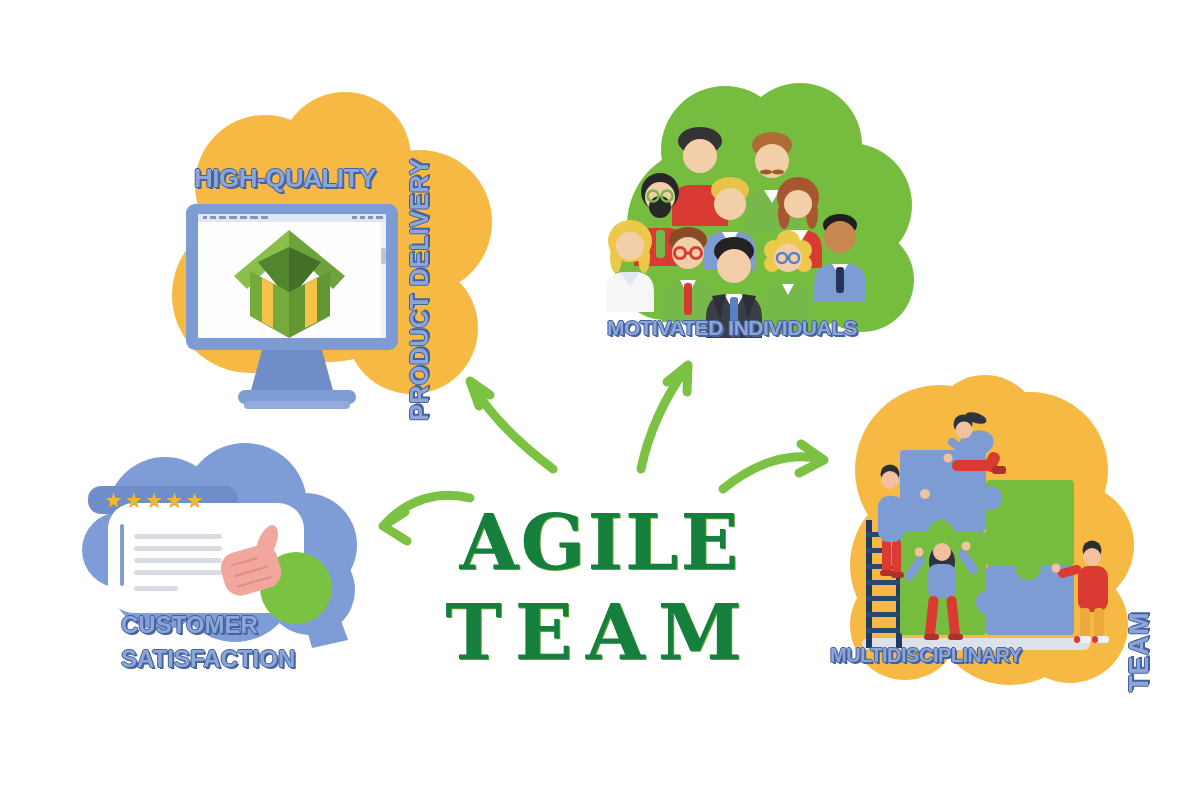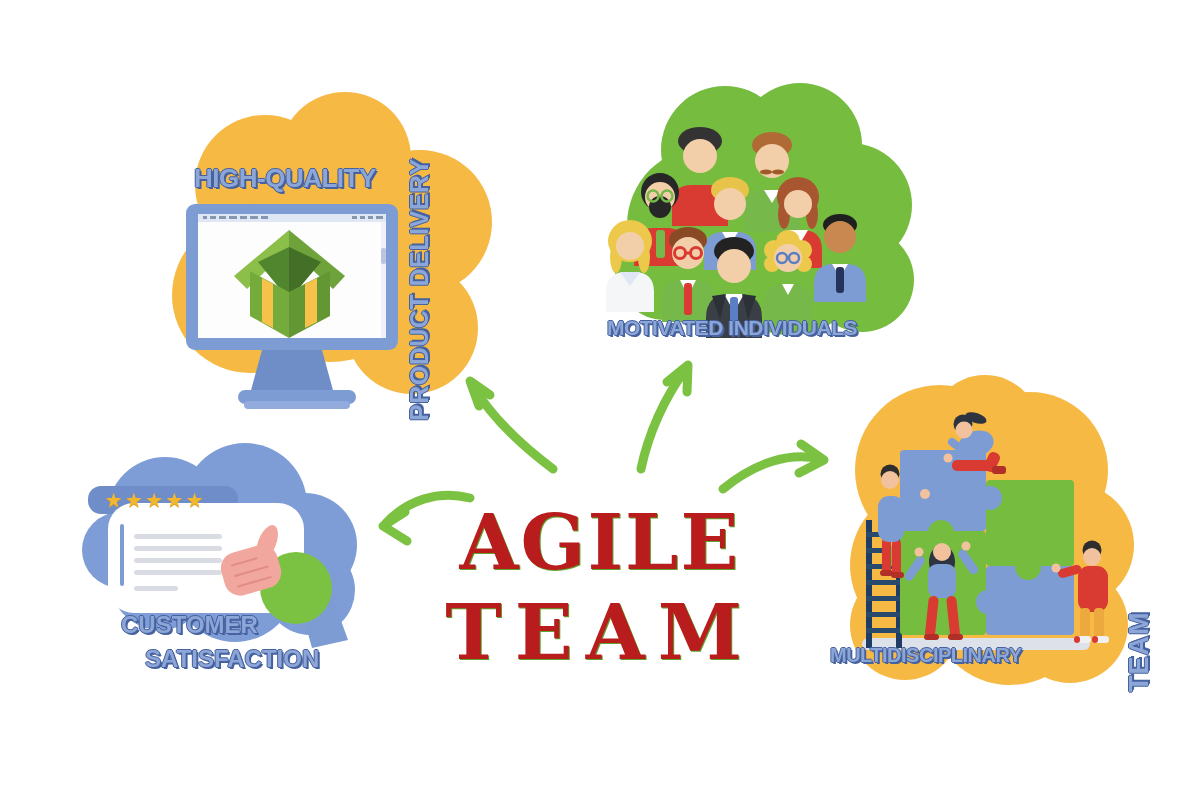--- a/index.html
+++ b/index.html
@@ -2,21 +2,21 @@
 <html><head>
 <meta charset="utf-8">
 <style>
   html,body{margin:0;padding:0;background:#ffffff;}
   .stage{position:relative;width:1200px;height:794px;background:#ffffff;overflow:hidden;
          font-family:"Liberation Sans",sans-serif;}
   .layer{position:absolute;left:0;top:0;width:1200px;height:803px;}
   .txt{position:absolute;white-space:nowrap;font-weight:bold;}
   .blue-label{color:#8ca6d8;
     text-shadow:1px 0 0 #46629f,-1px 0 0 #46629f,0 1px 0 #46629f,0 -1px 0 #46629f,2px 2px 0 #46629f;}
-  .green-title{color:#b91c1c;font-family:"DejaVu Serif","Liberation Serif",serif;
+  .green-title{color:#15803d;font-family:"DejaVu Serif","Liberation Serif",serif;
     text-shadow:1px 1px 0 #5fa32f;}
   .vert{transform:rotate(-90deg);transform-origin:0 0;}
   .stars{position:absolute;color:#f2b731;font-size:17px;letter-spacing:5px;font-weight:bold;
     text-shadow:0 1px 0 #d99a1d;}
 </style>
 </head>
 <body>
 
 <div class="stage">
 
@@ -327,21 +327,21 @@
 
   <div class="txt blue-label" style="left:194px;top:163px;font-size:26px;letter-spacing:-0.5px;">HIGH-QUALITY</div>
 
   <div class="txt blue-label vert" style="left:405px;top:421px;font-size:25px;letter-spacing:0.5px;">PRODUCT DELIVERY</div>
 
   <div class="txt blue-label" style="left:552px;top:316px;width:360px;text-align:center;font-size:21px;letter-spacing:-0.5px;">MOTIVATED INDIVIDUALS</div>
 
   <div class="stars" style="left:106px;top:490px;">★★★★★</div>
 
   <div class="txt blue-label" style="left:121px;top:611px;font-size:24px;">CUSTOMER</div>
-  <div class="txt blue-label" style="left:121px;top:645px;font-size:24px;margin-left:24px;">SATISFACTION</div>
+  <div class="txt blue-label" style="left:121px;top:645px;font-size:24px;">SATISFACTION</div>
 
   <div class="txt blue-label" style="left:830px;top:644px;font-size:20px;letter-spacing:-0.5px;">MULTIDISCIPLINARY</div>
 
   <div class="txt blue-label vert" style="left:1124px;top:692px;font-size:27px;letter-spacing:1px;">TEAM</div>
 
   <div class="txt green-title" style="left:420px;top:498px;width:360px;text-align:center;font-size:76px;letter-spacing:2px;">AGILE</div>
   <div class="txt green-title" style="left:420px;top:588px;width:360px;text-align:center;font-size:76px;letter-spacing:13px;">TEAM</div>
 
 </div>
 

